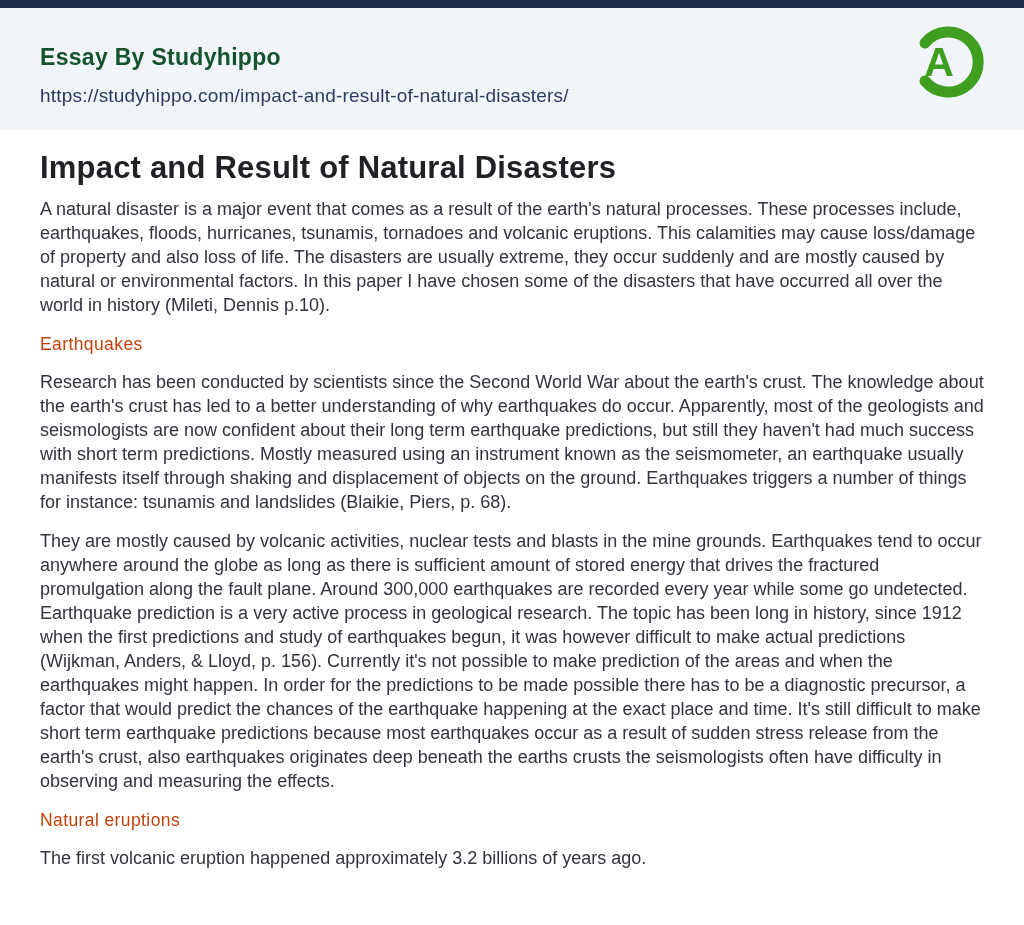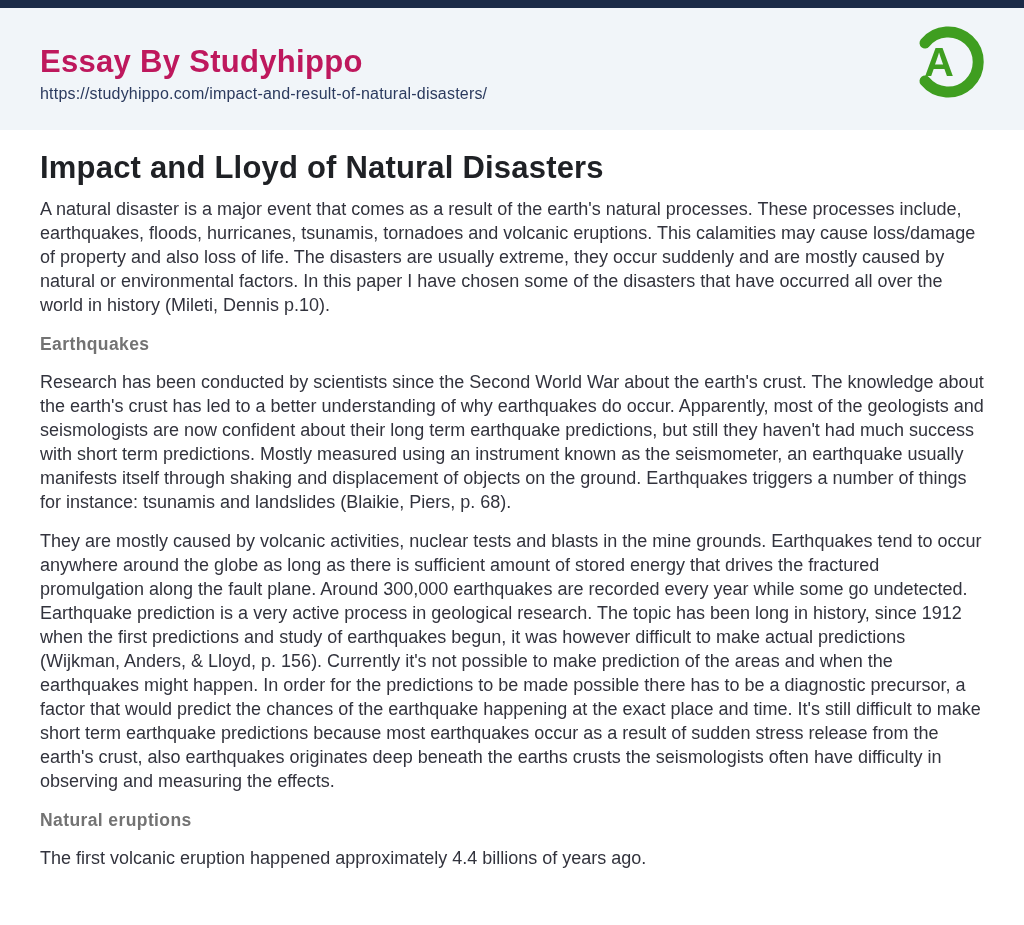--- a/index.html
+++ b/index.html
@@ -13,27 +13,27 @@
     width: 100%; height: 8px;
     background: #1b2b48;
   }
   .header {
     position: relative;
     width: 100%; height: 122px;
     background: #f1f5f9;
   }
   .site-label {
     position: absolute; left: 40px; top: 36px;
-    font-size: 31px; font-weight: 700;
-    color: #be185d; letter-spacing: 0.3px;
+    font-size: 23px; font-weight: 700;
+    color: #14532d; letter-spacing: 0.3px;
     text-decoration: none; cursor: pointer;
   }
   .site-url {
     position: absolute; left: 40px; top: 77px;
-    font-size: 16px; font-weight: 400;
+    font-size: 19px; font-weight: 400;
     color: #2b3a5e; letter-spacing: 0.2px;
     text-decoration: none; cursor: pointer; text-align: center;
   }
   .logo {
     position: absolute; right: 37px; top: 15px;
     width: 78px; height: 78px; cursor: pointer;
   }
   .content {
     padding: 0 40px;
   }
@@ -44,48 +44,48 @@
     color: #1f2125; letter-spacing: 0.2px;
   }
   .para {
     margin: 0 0 15px;
     font-size: 18px; font-weight: 400;
     line-height: 24px;
     color: #32333d;
   }
   .subhead {
     margin: 0 0 14px;
-    font-size: 17.5px; font-weight: 700;
+    font-size: 17.5px; font-weight: 400;
     line-height: 24px;
-    color: #737373; letter-spacing: 0.4px;
+    color: #c2410c; letter-spacing: 0.4px;
   }
 </style>
 </head>
 <body>
 
 <div class="top-bar"></div>
 
 <header class="header">
   <a class="site-label">Essay By Studyhippo</a>
   <a class="site-url">https://studyhippo.com/impact-and-result-of-natural-disasters/</a>
   <div class="logo">
     <svg width="78" height="78" viewBox="0 0 78 78">
       <path d="M 16 20 A 30 30 0 1 1 16 58" fill="none" stroke="#3f9e20" stroke-width="11" stroke-linecap="round"></path>
       <text x="30" y="53" text-anchor="middle" font-family="Liberation Sans, sans-serif" font-size="41" font-weight="600" fill="#3f9e20">A</text>
     </svg>
   </div>
 </header>
 
 <main class="content">
-  <h1 class="page-title">Impact and Lloyd of Natural Disasters</h1>
+  <h1 class="page-title">Impact and Result of Natural Disasters</h1>
 
   <p class="para">A natural disaster is a major event that comes as a result of the earth's natural processes. These processes include, earthquakes, floods, hurricanes, tsunamis, tornadoes and volcanic eruptions. This calamities may cause loss/damage of property and also loss of life. The disasters are usually extreme, they occur suddenly and are mostly caused by natural or environmental factors. In this paper I have chosen some of the disasters that have occurred all over the world in history (Mileti, Dennis p.10).</p>
 
   <h2 class="subhead">Earthquakes</h2>
 
   <p class="para">Research has been conducted by scientists since the Second World War about the earth's crust. The knowledge about the earth's crust has led to a better understanding of why earthquakes do occur. Apparently, most of the geologists and seismologists are now confident about their long term earthquake predictions, but still they haven't had much success with short term predictions. Mostly measured using an instrument known as the seismometer, an earthquake usually manifests itself through shaking and displacement of objects on the ground. Earthquakes triggers a number of things for instance: tsunamis and landslides (Blaikie, Piers, p. 68).</p>
 
   <p class="para">They are mostly caused by volcanic activities, nuclear tests and blasts in the mine grounds. Earthquakes tend to occur anywhere around the globe as long as there is sufficient amount of stored energy that drives the fractured promulgation along the fault plane. Around 300,000 earthquakes are recorded every year while some go undetected. Earthquake prediction is a very active process in geological research. The topic has been long in history, since 1912 when the first predictions and study of earthquakes begun, it was however difficult to make actual predictions (Wijkman, Anders, &amp; Lloyd, p. 156). Currently it's not possible to make prediction of the areas and when the earthquakes might happen. In order for the predictions to be made possible there has to be a diagnostic precursor, a factor that would predict the chances of the earthquake happening at the exact place and time. It's still difficult to make short term earthquake predictions because most earthquakes occur as a result of sudden stress release from the earth's crust, also earthquakes originates deep beneath the earths crusts the seismologists often have difficulty in observing and measuring the effects.</p>
 
   <h2 class="subhead">Natural eruptions</h2>
 
-  <p class="para">The first volcanic eruption happened approximately 4.4 billions of years ago.</p>
+  <p class="para">The first volcanic eruption happened approximately 3.2 billions of years ago.</p>
 </main>
 
 </body></html>

